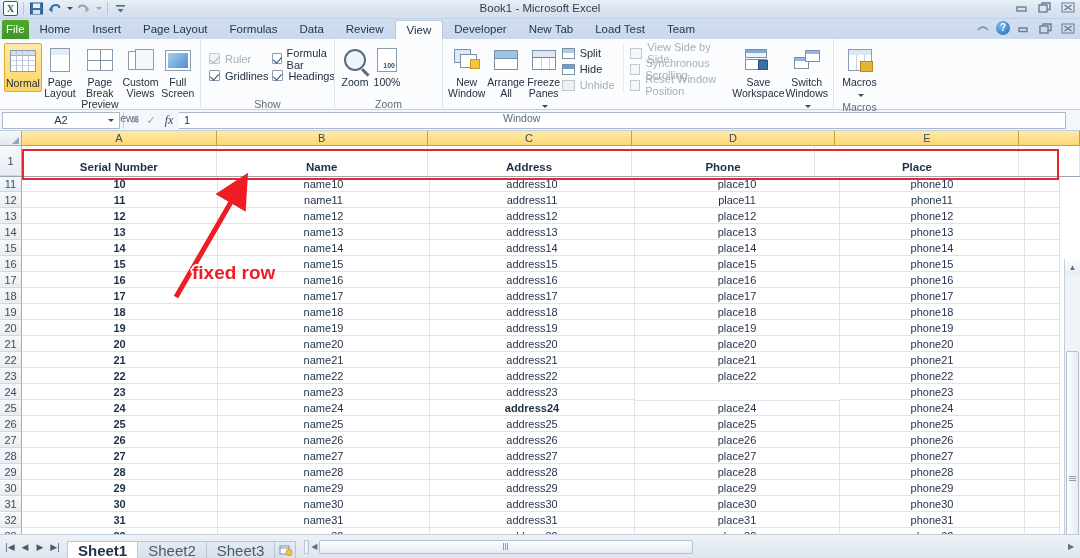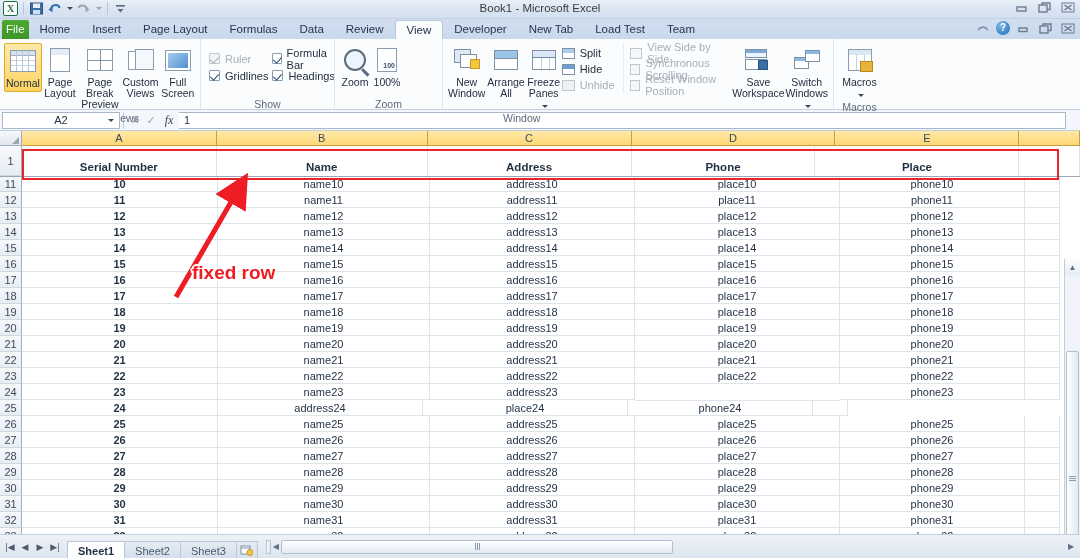--- a/index.html
+++ b/index.html
@@ -246,21 +246,21 @@
   
   .bottom {
     position:absolute; left:0; bottom:0; width:1080px; height:24px;
     background:linear-gradient(to bottom,#eef2f7,#dde5ee); display:flex; align-items:center;
     border-top:1px solid #c2cfdf;
   }
   .navbtns { display:flex; gap:3px; padding-left:4px; color:#4a5b70; font-size:9px; }
   .navbtns span { width:12px; text-align:center; }
   .tabs-sheets { display:flex; align-items:flex-end; height:24px; margin-left:6px; }
   .stab {
-    height:18px; line-height:18px; padding:0 10px; font-size:11px; color:#4a5b70;
+    height:18px; line-height:18px; padding:0 10px; font-size:15px; color:#4a5b70;
     background:linear-gradient(to bottom,#e4ebf3,#d5dfea);
     border:1px solid #b9c6d8; border-bottom:none; margin-right:-1px;
     transform: skewX(0deg);
   }
   .stab.active { background:#fff; color:#1f2f44; font-weight:bold; }
   .newsheet { width:22px; height:18px; border:1px solid #b9c6d8; border-bottom:none; background:linear-gradient(to bottom,#e4ebf3,#d5dfea);
     display:flex;align-items:center;justify-content:center; }
   .hscroll-wrap { flex:1; display:flex; align-items:center; height:16px; margin:0 2px 0 8px; }
   .hsplit { width:5px; height:14px; background:linear-gradient(to right,#fbfcfd,#dfe6ee); border:1px solid #b9c6d8; }
   .hthumb { height:14px; background:linear-gradient(to bottom,#fdfefe,#e3eaf2); border:1px solid #b3c0d0; border-radius:2px; display:flex;align-items:center;justify-content:center; }
@@ -684,21 +684,22 @@
             <div class="cell" style="font-weight: bold; width: 196px;">23</div>
             <div class="cell" style="width: 212px;">name23</div>
             <div class="cell" style="width: 205px;">address23</div>
             <div class="cell" style="width: 205px; margin-top: 16px;">place23</div>
             <div class="cell" style="width: 185px;">phone23</div>
             <div class="cell" style="width: 35px;"></div>
           </div>
           <div class="datarow">
             <div class="rowhdr">25</div>
             <div class="cell" style="font-weight: bold; width: 196px;">24</div>
-            <div class="cell" style="width: 205px;">address24</div>
+            <div class="cell" style="width: 212px;">name24</div>
+            <div class="cell" style="width: 205px; font-weight: bold;">address24</div>
             <div class="cell" style="width: 205px;">place24</div>
             <div class="cell" style="width: 185px;">phone24</div>
             <div class="cell" style="width: 35px;"></div>
           </div>
           <div class="datarow">
             <div class="rowhdr">26</div>
             <div class="cell" style="font-weight: bold; width: 196px;">25</div>
             <div class="cell" style="width: 212px;">name25</div>
             <div class="cell" style="width: 205px;">address25</div>
             <div class="cell" style="width: 205px;">place25</div>

